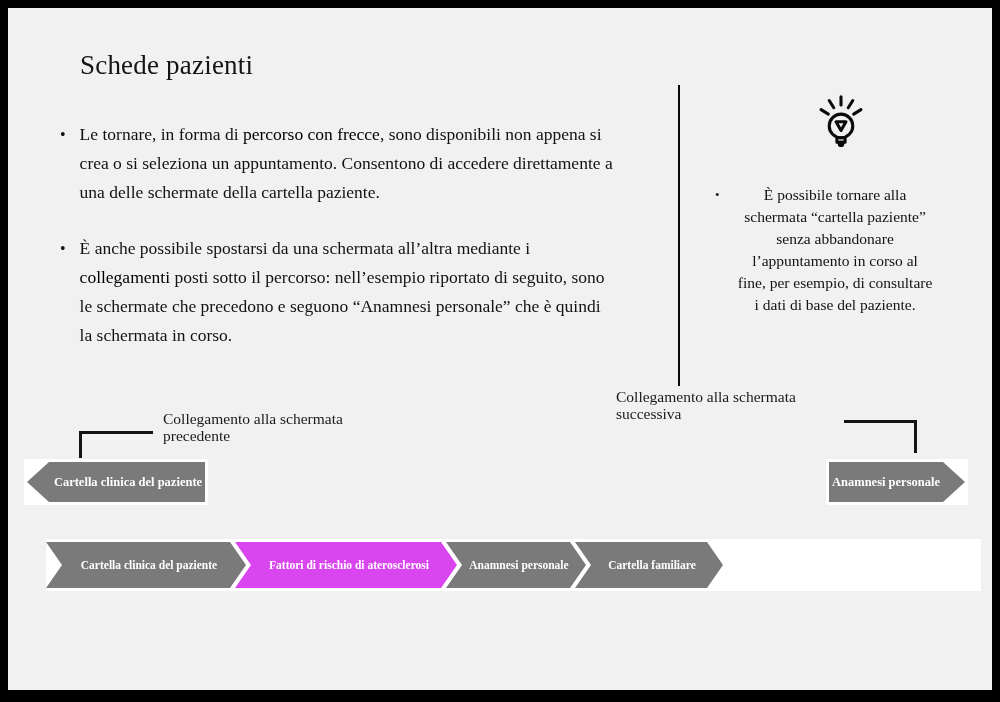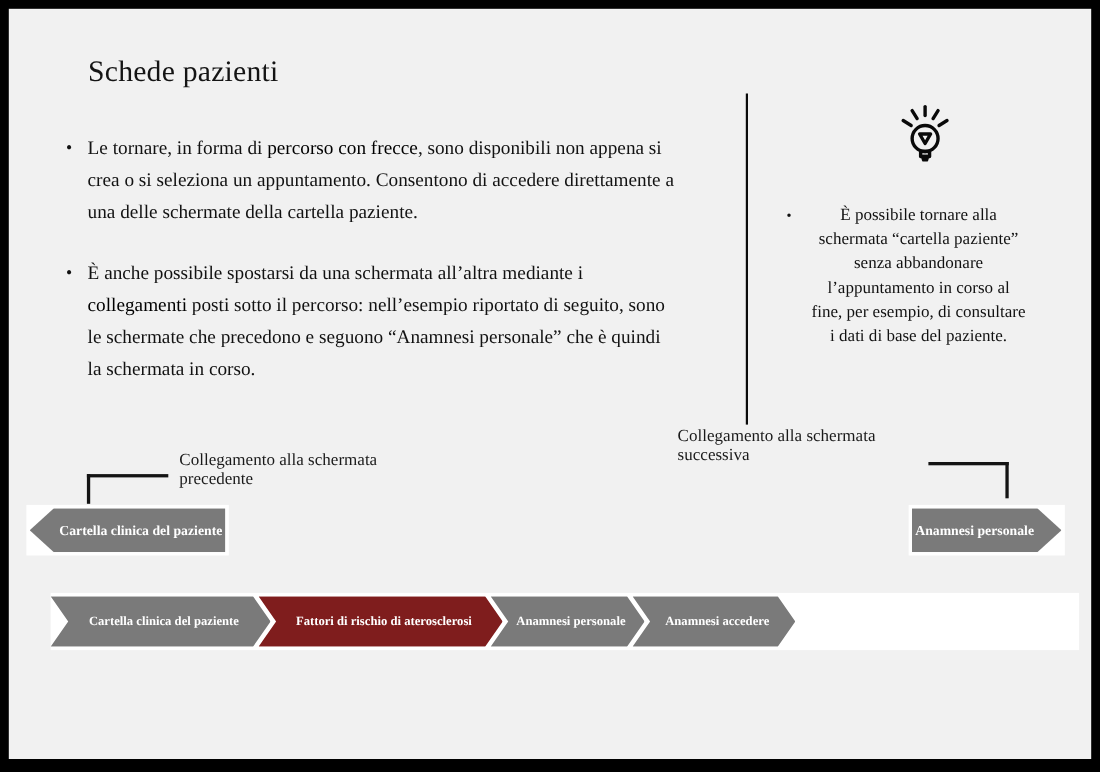--- a/index.html
+++ b/index.html
@@ -137,21 +137,21 @@
     align-items: center;
     justify-content: center;
     text-align: center;
     padding-left: 22px;
     padding-right: 16px;
     clip-path: polygon(16px 50%, 0 0, calc(100% - 16px) 0, 100% 50%, calc(100% - 16px) 100%, 0 100%);
     cursor: pointer;
     flex: 0 0 auto;
   }
   .path-item + .path-item { margin-left: -11px; }
-  .path-item.active { background: #7f1d1d; }
+  .path-item.active { background: #d946ef; }
   .pi-1 { width: 200px; }
   .pi-2 { width: 222px; }
   .pi-3 { width: 140px; }
   .pi-4 { width: 148px; }
   .pi-5 { width: 165px; }
   .pi-6 { width: 115px; }
 </style>
 </head>
 <body>
 
@@ -207,17 +207,17 @@
       <div class="shape">Cartella clinica del paziente</div>
     </div>
     <div class="link-btn link-btn-next">
       <div class="shape">Anamnesi personale</div>
     </div>
 
     <div class="path-strip">
       <div class="path-item pi-1">Cartella clinica del paziente</div>
       <div class="path-item pi-2 active">Fattori di rischio di aterosclerosi</div>
       <div class="path-item pi-3">Anamnesi personale</div>
-      <div class="path-item pi-4">Anamnesi accedere</div>
+      <div class="path-item pi-4">Cartella familiare</div>
     </div>
 
   </div>
 </div>
 
 </body></html>

